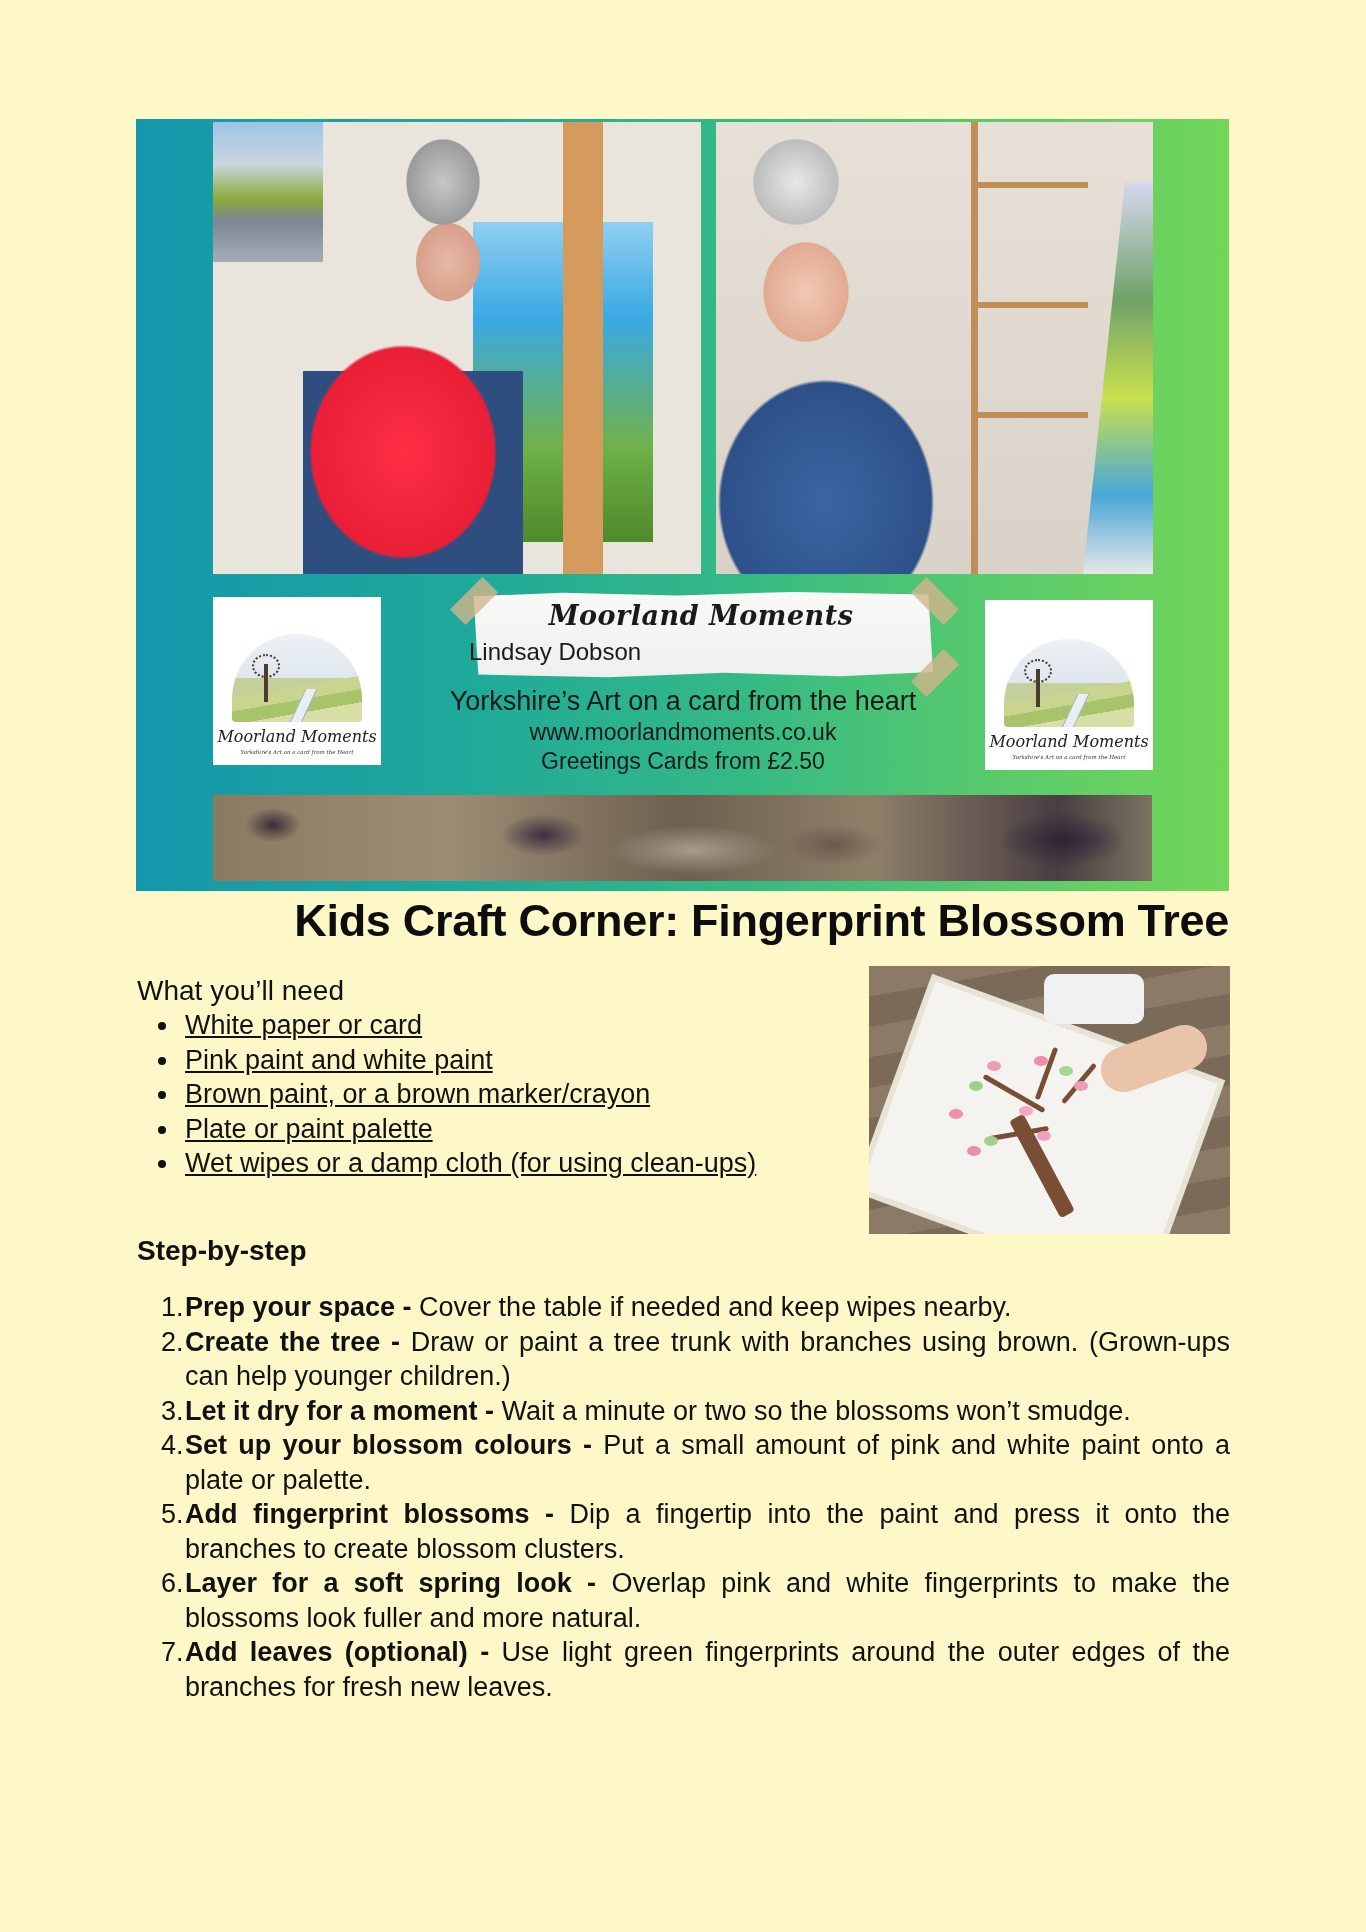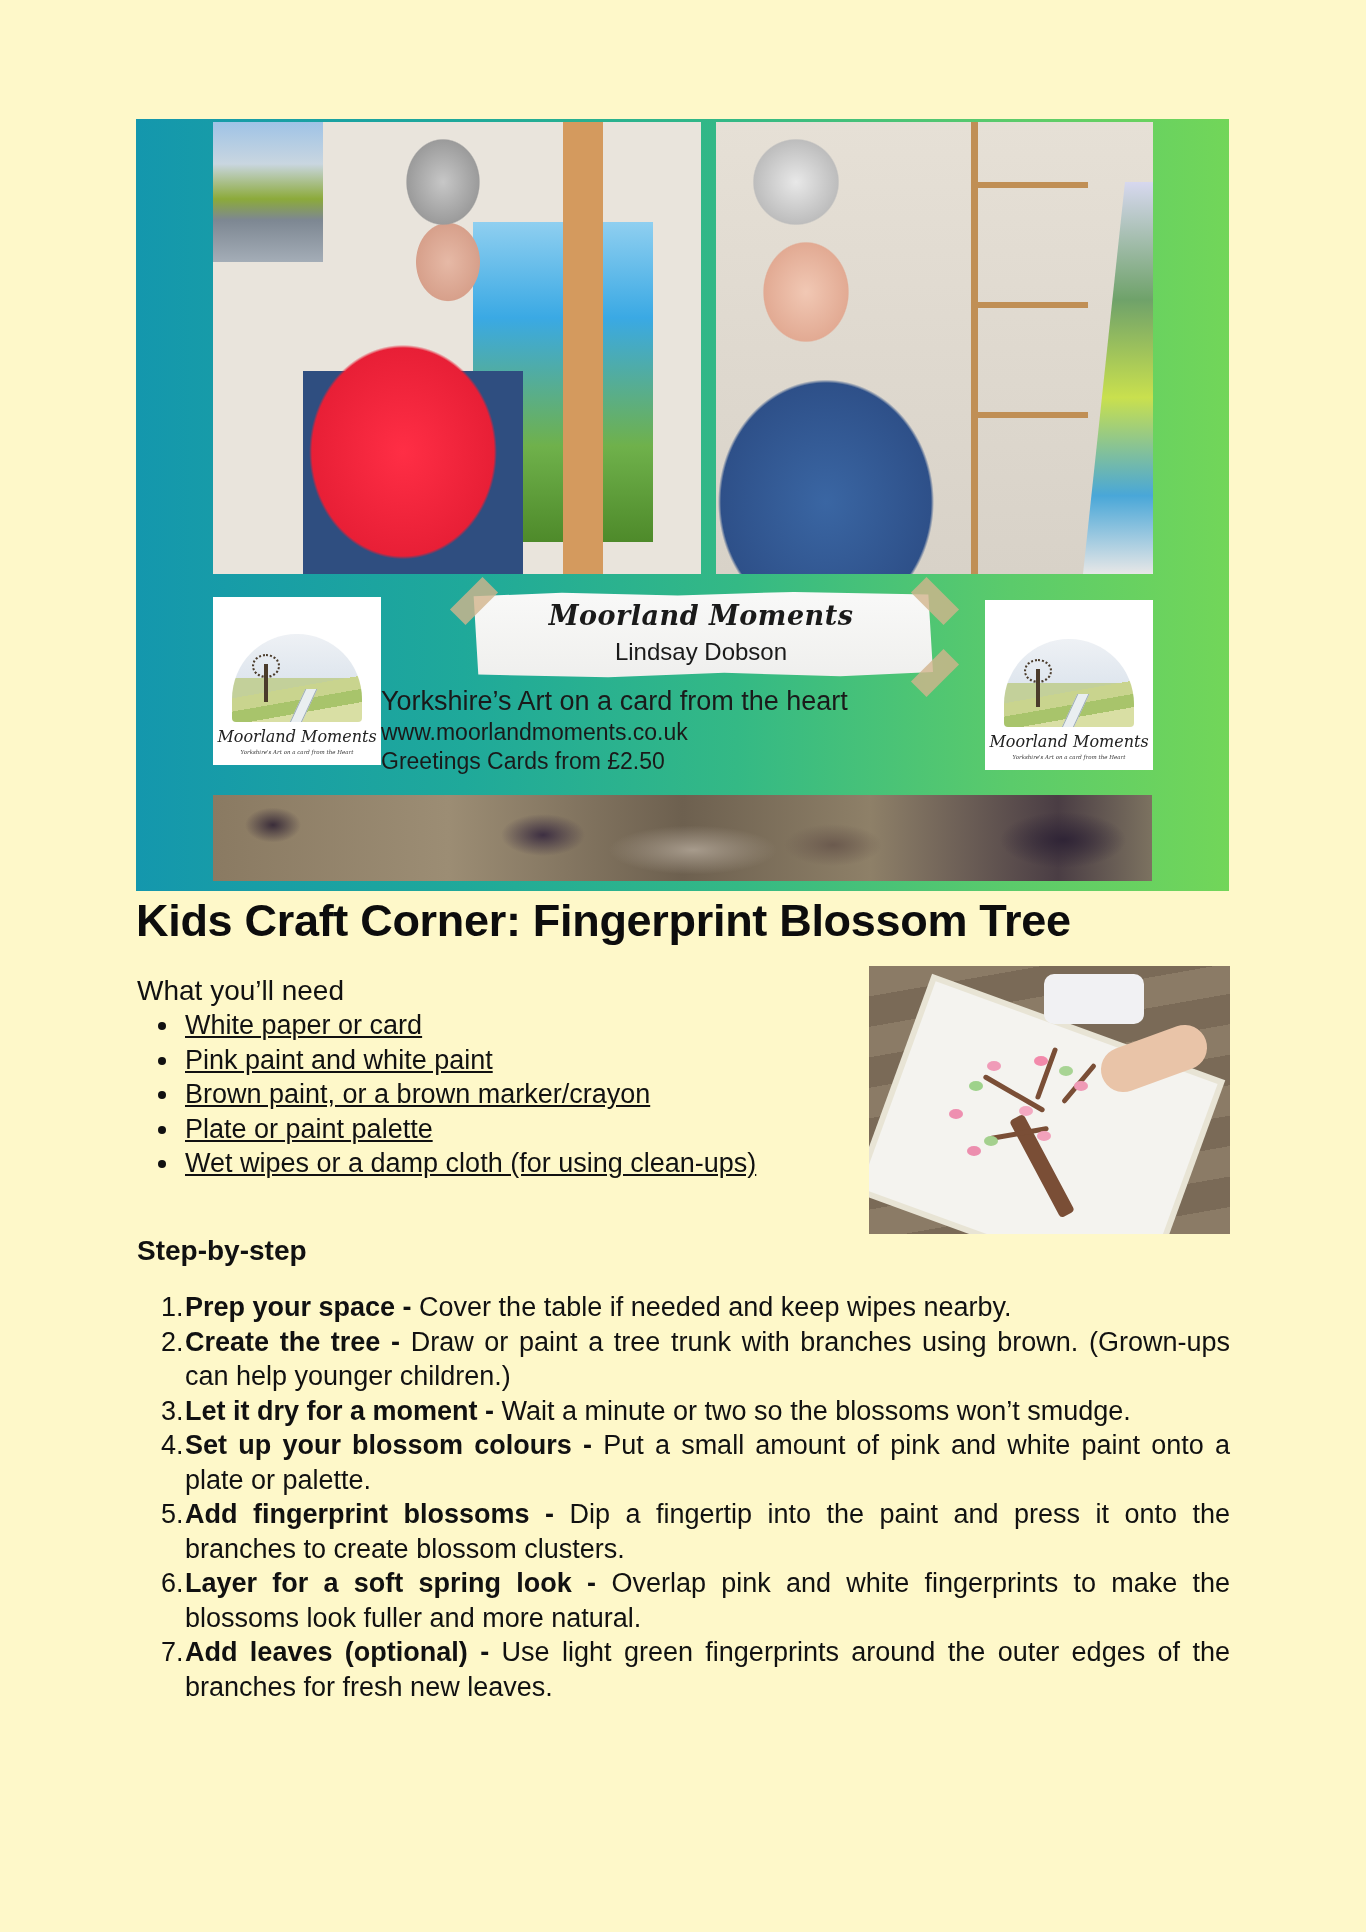--- a/index.html
+++ b/index.html
@@ -109,44 +109,44 @@
     .tape-tl { left: 451px; top: 590px; transform: rotate(-45deg); }
     .tape-tr { left: 912px; top: 590px; transform: rotate(45deg); }
     .tape-br { left: 912px; top: 662px; transform: rotate(-45deg); }
 
     .brand-script {
       left: 469px; top: 600px; width: 464px; text-align: center;
       font-family: "DejaVu Serif", serif; font-style: italic; font-weight: bold;
       font-size: 27px; color: #1a1a1a; letter-spacing: 0.5px;
     }
     .brand-artist {
-      left: 469px; top: 638px; width: 464px; text-align: center;
+      left: 469px; top: 638px; width: 464px; 
       font-size: 24px; color: #1a1a1a;
     }
     .banner-line {
-      left: 381px; width: 604px; color: #1a1a1a;
+      left: 381px; width: 604px; text-align: center; color: #1a1a1a;
     }
     .tagline { top: 686px; font-size: 27px; }
     .website { top: 719px; font-size: 23px; }
     .pricing { top: 748px; font-size: 23px; }
 
     .strip {
       left: 213px; top: 795px; width: 939px; height: 86px;
       background:
         radial-gradient(ellipse 40px 25px at 60px 30px, #3a2d3a 0%, transparent 70%),
         radial-gradient(ellipse 60px 30px at 330px 40px, #3d2f42 0%, transparent 70%),
         radial-gradient(ellipse 90px 40px at 850px 45px, #2f2436 0%, transparent 70%),
         radial-gradient(ellipse 70px 30px at 620px 50px, #6b5a4e 0%, transparent 70%),
         radial-gradient(ellipse 120px 35px at 480px 55px, #a79b8c 0%, transparent 70%),
         linear-gradient(90deg, #8a7a62 0%, #9c8d74 25%, #6d604f 50%, #8e8068 70%, #4a3d44 90%, #7c7260 100%);
     }
 
     
     .title {
-      left: 136px; top: 895px; width: 1093px; text-align: left;
+      left: 136px; top: 895px; width: 1093px; text-align: right;
       font-size: 45px; font-weight: bold; color: #0d0d0d; letter-spacing: -0.3px;
     }
     .h-needs {
       left: 137px; top: 975px; font-size: 28px; font-weight: normal; color: #111;
     }
     .needs-list {
       left: 150px; top: 1008px; margin: 0; padding: 0; list-style: none;
     }
     .needs-list li {
       font-size: 27px; line-height: 34.5px; color: #111; position: relative; padding-left: 35px; text-decoration: underline;

